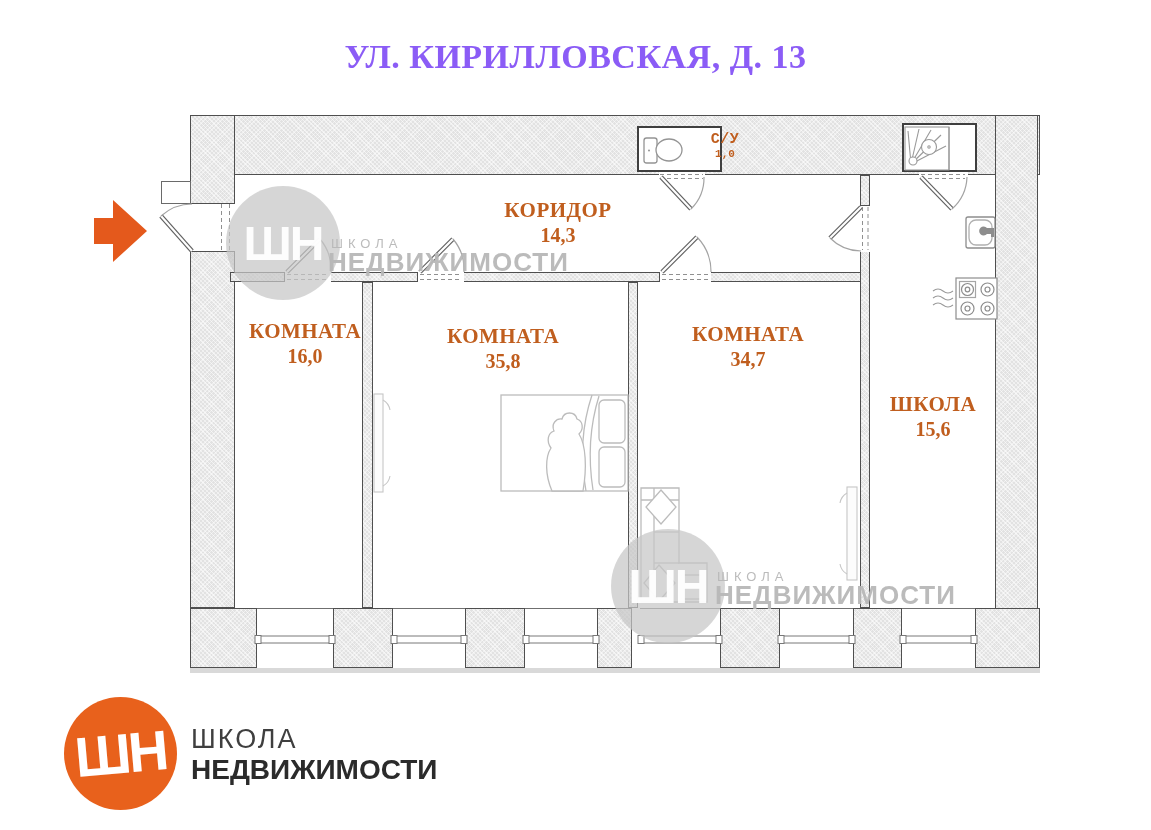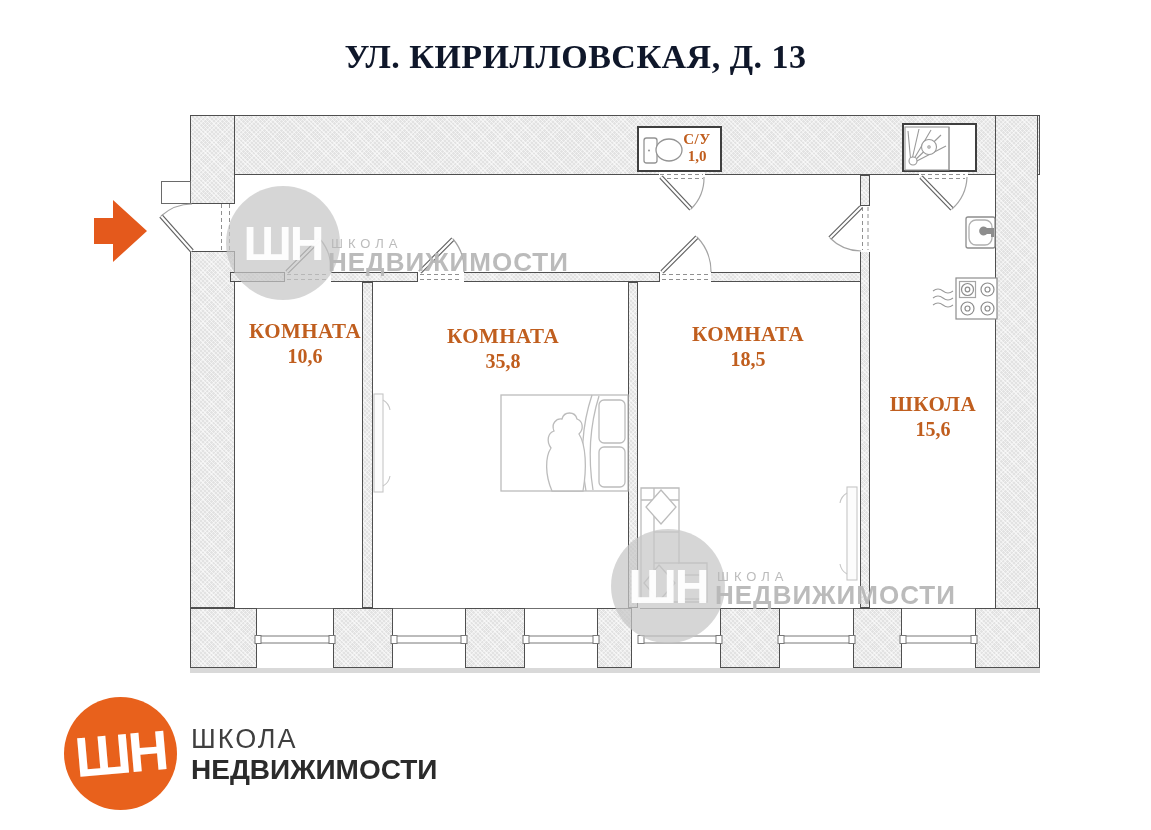--- a/index.html
+++ b/index.html
@@ -4,21 +4,21 @@
 <style>
   :root{
     --accent:#c05e1e; --logo-orange:#e8611c; --arrow-orange:#e4591c;
     --wall-border:#4f4f4f; --wm:#c3c3c3;
   }
   html,body{margin:0;padding:0;background:#fff;}
   .canvas{position:relative;width:1151px;height:830px;background:#fff;overflow:hidden;
           font-family:"Liberation Sans","DejaVu Sans",sans-serif;}
   .title{position:absolute;left:0;top:38px;width:1151px;text-align:center;margin:0;
          font-family:"Liberation Serif","DejaVu Serif",serif;font-weight:bold;
-         font-size:34px;letter-spacing:.5px;color:#0f172a;}
+         font-size:34px;letter-spacing:.5px;color:#8b5cf6;}
   .wall{position:absolute;box-sizing:border-box;border:1px solid var(--wall-border);
         background:
           repeating-linear-gradient(45deg, rgba(255,255,255,.55) 0 1px, rgba(0,0,0,0) 1px 3px),
           repeating-linear-gradient(135deg, rgba(255,255,255,.45) 0 1px, rgba(0,0,0,0) 1px 3px),
           #e2e2e2;
         z-index:1;}
   .gap{position:absolute;background:#fff;z-index:1;}
   .wbox{position:absolute;background:#fff;border:2px solid #3f3f3f;box-sizing:border-box;z-index:1;}
   .niche{position:absolute;background:#fff;border:1px solid #6a6a6a;box-sizing:border-box;z-index:1;}
   .strip{position:absolute;background:#d9d9d9;z-index:0;}
@@ -26,21 +26,21 @@
   .wm-circle{position:absolute;width:114px;height:114px;border-radius:50%;
              background:rgba(198,198,198,.72);z-index:3;display:flex;align-items:center;justify-content:center;
              font-weight:bold;font-size:48px;letter-spacing:-2px;color:rgba(255,255,255,.95);}
   .wm-line1{position:absolute;z-index:3;font-size:13px;letter-spacing:5px;color:rgba(183,183,183,.95);}
   .wm-line2{position:absolute;z-index:3;font-size:26px;font-weight:bold;letter-spacing:1px;color:rgba(183,183,183,.95);}
   .lbl{position:absolute;text-align:center;z-index:4;color:var(--accent);
        font-family:"Liberation Serif","DejaVu Serif",serif;font-weight:bold;}
   .lbl .nm{display:block;font-size:21px;letter-spacing:.5px;}
   .lbl .ar{display:block;font-size:20px;margin-top:1px;}
   .lbl.small .nm{font-size:15px;}
-  .lbl.small .ar{font-size:15px;margin-top:0;}
+  .lbl.small .ar{font-size:11px;margin-top:0;}
   .logo-circle{position:absolute;left:64px;top:697px;width:113px;height:113px;border-radius:50%;
                background:var(--logo-orange);display:flex;align-items:center;justify-content:center;z-index:4;}
   .logo-mono{color:#fff;font-weight:bold;font-size:56px;letter-spacing:-3px;transform:rotate(-5deg);}
   .logo-line1{position:absolute;left:191px;top:724px;font-size:27px;letter-spacing:2px;color:#3f3f3f;z-index:4;}
   .logo-line2{position:absolute;left:191px;top:754px;font-size:28px;font-weight:bold;color:#2b2b2b;z-index:4;}
 </style>
 </head>
 <body>
 
 <div class="canvas">
@@ -255,35 +255,39 @@
   </div>
   <div class="wm-line1" style="left:331px;top:236px;">ШКОЛА</div>
   <div class="wm-line2" style="left:328px;top:247px;">НЕДВИЖИМОСТИ</div>
 
   <div class="wm-circle" style="left:611px;top:529px;">
     <span>ШН</span>
   </div>
   <div class="wm-line1" style="left:717px;top:569px;">ШКОЛА</div>
   <div class="wm-line2" style="left:715px;top:580px;">НЕДВИЖИМОСТИ</div>
 
-  <div class="lbl small" style="left:672px;top:131px;width:50px;">
+  <div class="lbl" style="left:458px;top:198px;width:200px;">
+    <span class="nm">КОРИДОР</span>
+    <span class="ar">14,3</span>
+  </div>
+  <div class="lbl small" style="left:700px;top:131px;width:50px;font-family:Liberation Mono, monospace;">
     <span class="nm">С/У</span>
     <span class="ar">1,0</span>
   </div>
   <div class="lbl" style="left:225px;top:319px;width:160px;">
     <span class="nm">КОМНАТА</span>
-    <span class="ar">10,6</span>
+    <span class="ar">16,0</span>
   </div>
   <div class="lbl" style="left:423px;top:324px;width:160px;">
     <span class="nm">КОМНАТА</span>
     <span class="ar">35,8</span>
   </div>
   <div class="lbl" style="left:668px;top:322px;width:160px;">
     <span class="nm">КОМНАТА</span>
-    <span class="ar">18,5</span>
+    <span class="ar">34,7</span>
   </div>
   <div class="lbl" style="left:872px;top:392px;width:122px;">
     <span class="nm">ШКОЛА</span>
     <span class="ar">15,6</span>
   </div>
 
   <div class="logo-circle">
     <span class="logo-mono">ШН</span>
   </div>
   <div class="logo-line1">ШКОЛА</div>

